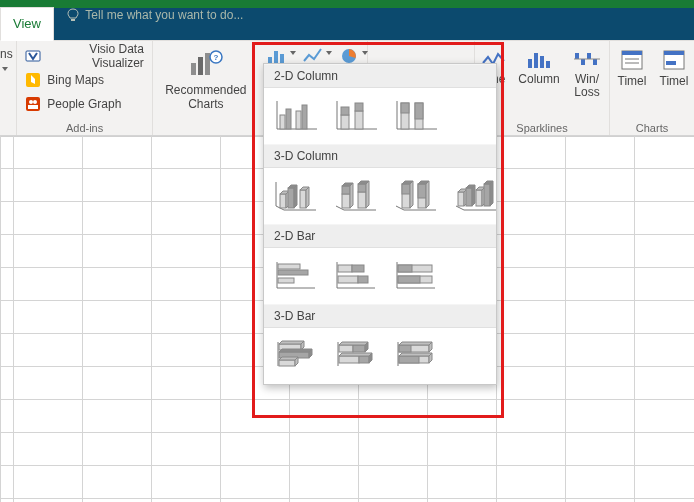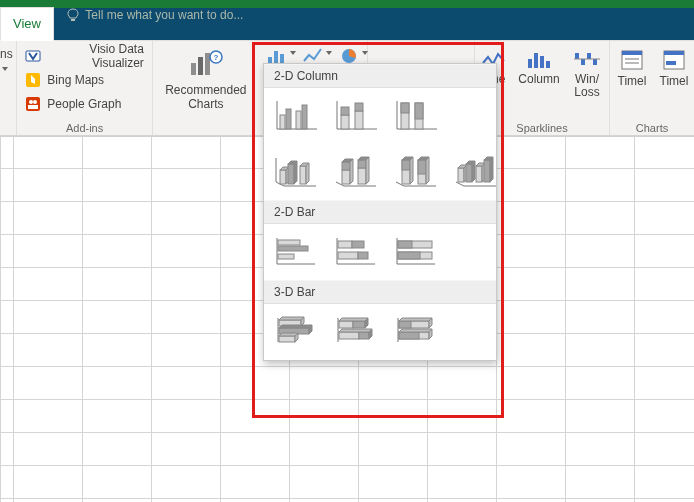--- a/index.html
+++ b/index.html
@@ -629,20 +629,21 @@
         <line x1="2" y1="30" x2="42" y2="30" stroke="#777"></line>
         <line x1="2" y1="2" x2="2" y2="30" stroke="#777"></line>
         <rect x="6" y="4" width="8" height="26" fill="#d9d9d9" stroke="#888"></rect>
         <rect x="6" y="4" width="8" height="10" fill="#a6a6a6" stroke="#888"></rect>
         <rect x="20" y="4" width="8" height="26" fill="#d9d9d9" stroke="#888"></rect>
         <rect x="20" y="4" width="8" height="16" fill="#a6a6a6" stroke="#888"></rect>
       </svg>
     </div>
   </div>
 
+  <div class="gallery-header">3-D Column</div>
   <div class="gallery-row">
     <div class="gallery-item">
       <svg width="44" height="34" viewBox="0 0 44 34">
         <polyline points="2,28 10,32 42,32" fill="none" stroke="#777"></polyline>
         <polyline points="2,28 2,4" fill="none" stroke="#777"></polyline>
         <g transform="translate(6,0)">
           <rect x="0" y="16" width="6" height="14" fill="#d9d9d9" stroke="#888"></rect>
             <polygon points="0,16 3,13 9,13 6,16" fill="#bfbfbf" stroke="#888"></polygon>
             <polygon points="6,16 9,13 9,27 6,30" fill="#bfbfbf" stroke="#888"></polygon>
         </g>

